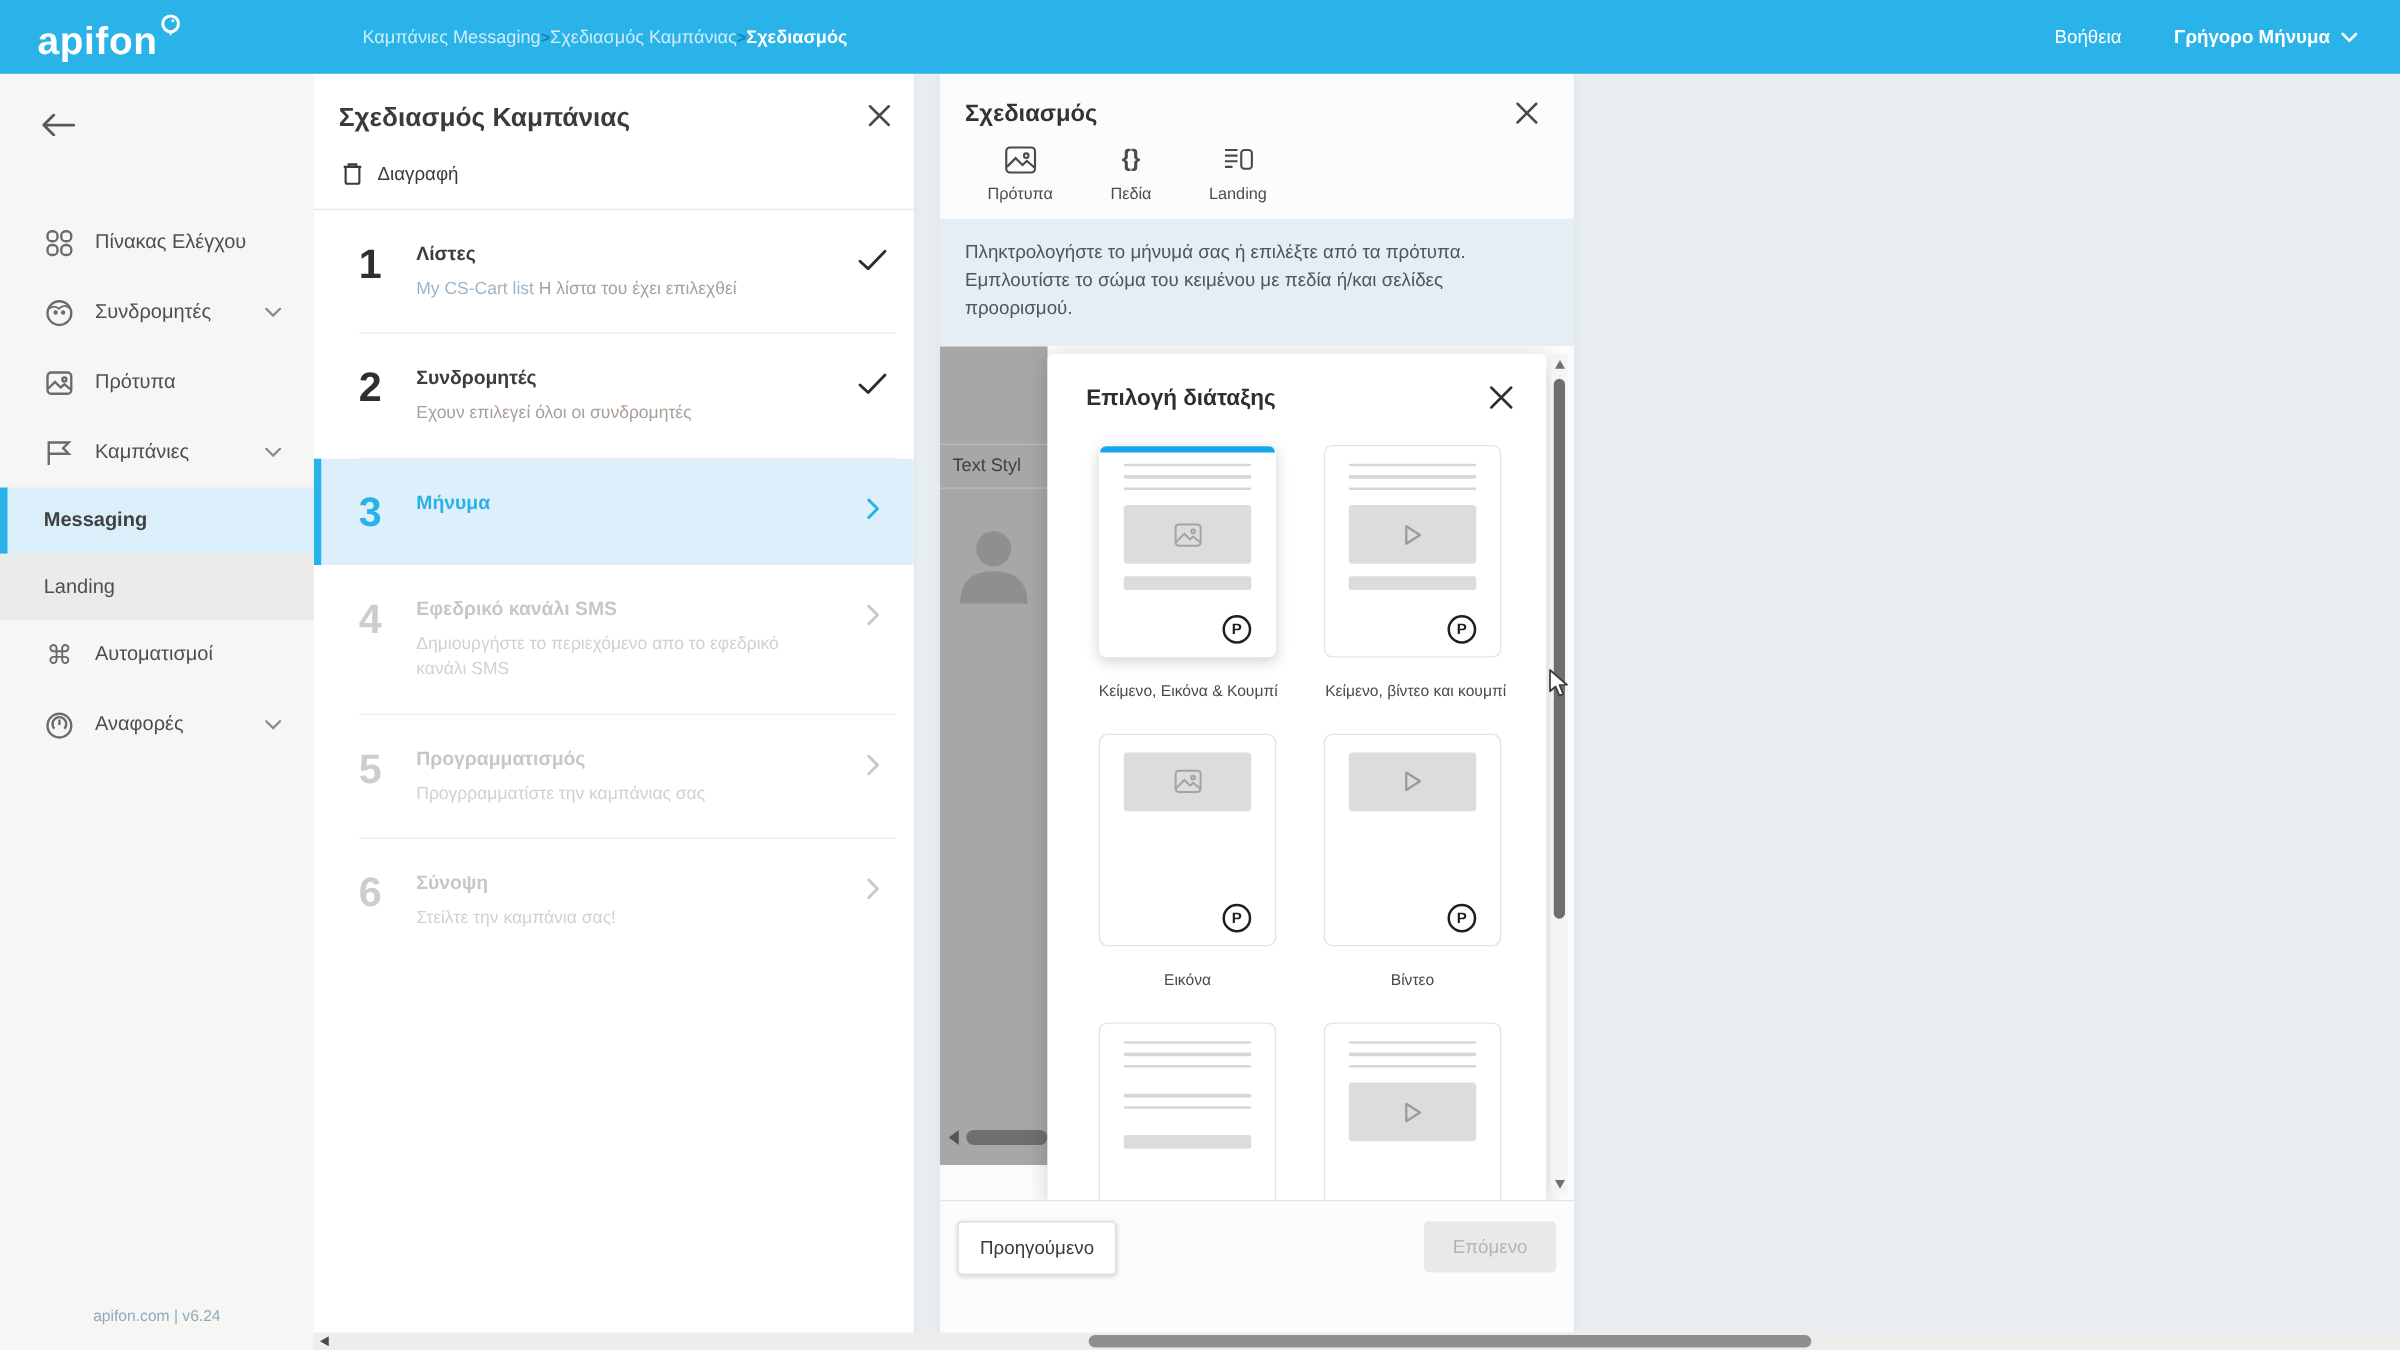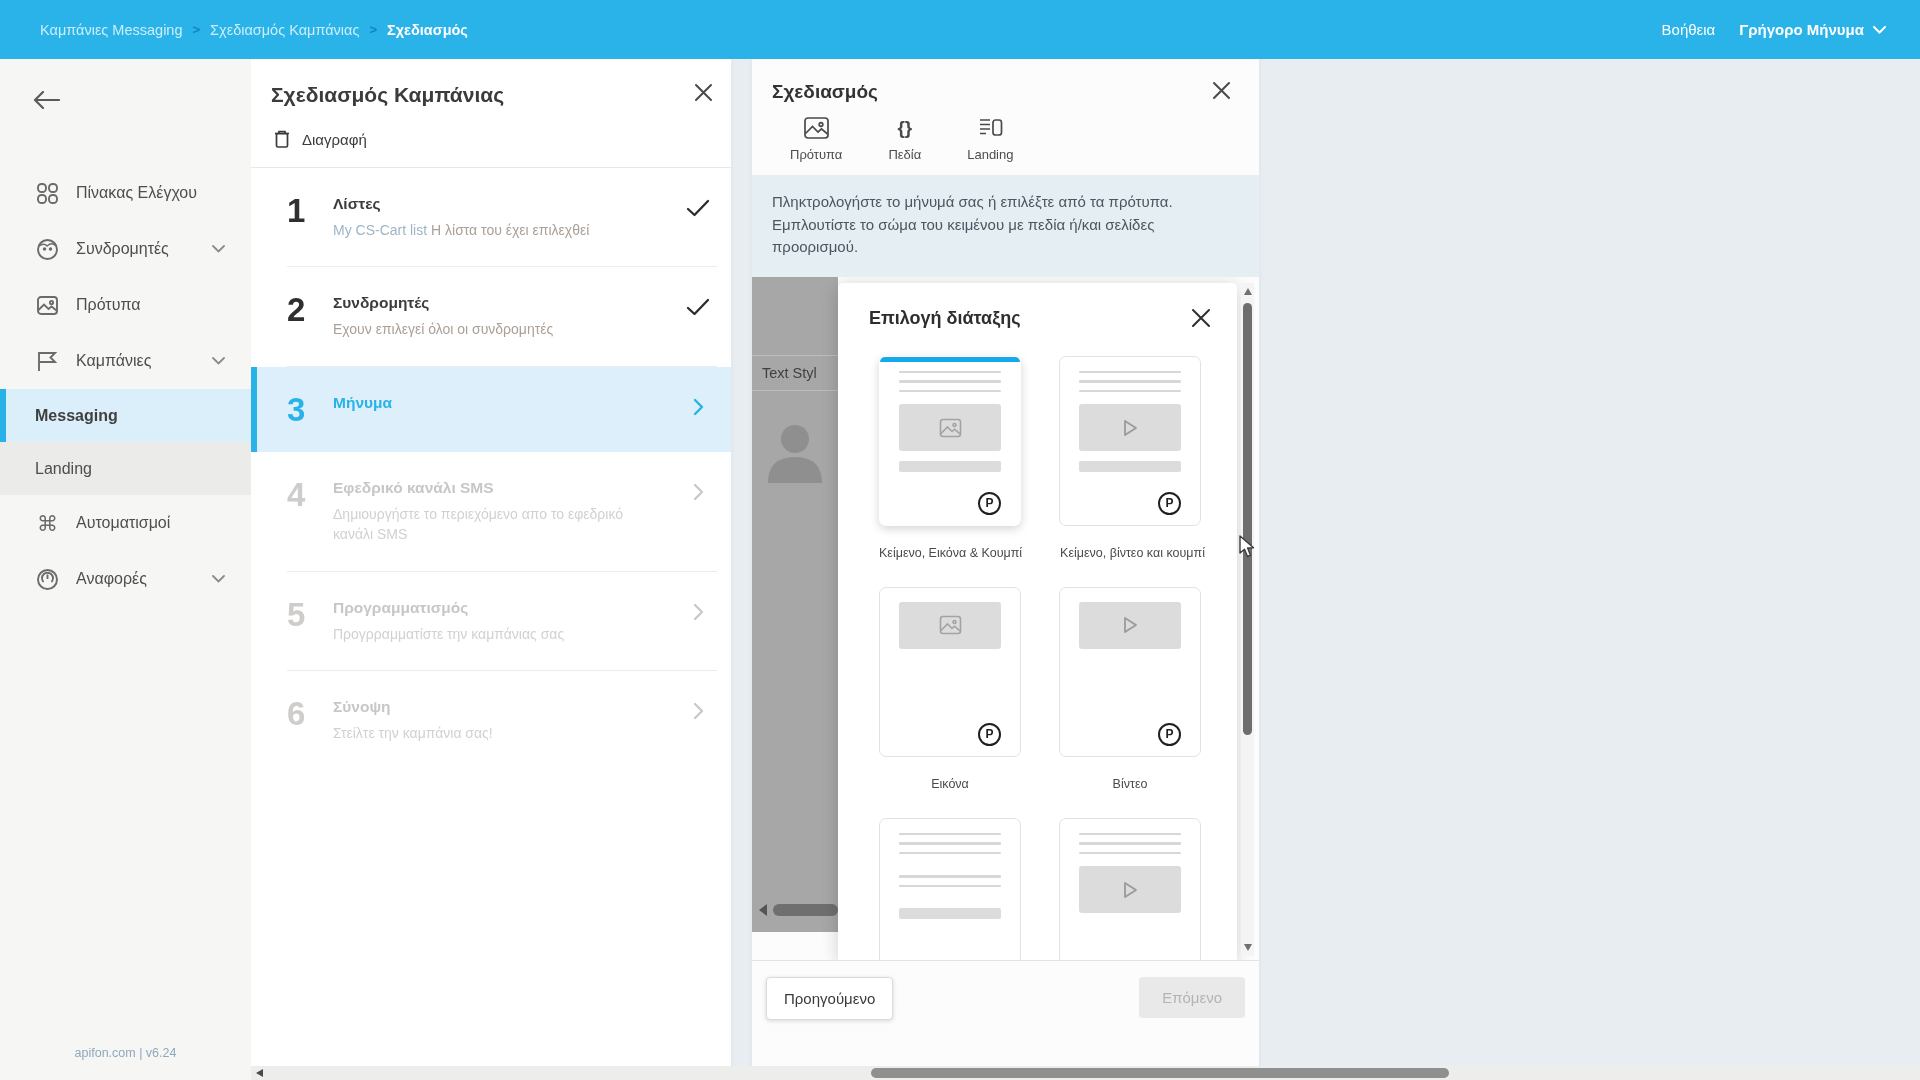--- a/index.html
+++ b/index.html
@@ -5,25 +5,25 @@
   * { margin:0; padding:0; box-sizing:border-box; }
   html,body { width:1920px; height:1080px; overflow:hidden; }
   body { font-family:"Liberation Sans", sans-serif; background:#e7edf0; position:relative; }
 
   
   .topbar { position:absolute; top:0; left:0; width:1920px; height:59px;
             background:#2ab3e8; display:flex; align-items:center; z-index:50; }
   .logo-wrap { width:250px; padding-left:30px; display:flex; align-items:flex-end; }
   .logo-text { color:#fff; font-size:31px; font-weight:bold; letter-spacing:.5px; line-height:1; }
   .balloon { margin-left:2px; margin-bottom:16px; }
-  .crumbs { margin-left:40px; font-size:14.5px; display:flex; align-items:center; gap:10px; }
+  .crumbs { margin-left:40px; font-size:14.5px; display:flex; align-items:center; }
   .crumb { color:#cdedfb; }
   .crumb-sep { color:#0d84c0; font-weight:bold; font-size:13px; }
   .crumb-current { color:#ffffff; font-weight:bold; }
-  .topbar-right { margin-left:auto; display:flex; align-items:center; gap:24px; padding-right:34px; }
+  .topbar-right { margin-left:auto; display:flex; align-items:center; gap:42px; padding-right:34px; }
   .help-link { color:#fff; font-size:15px; }
   .quickmsg { color:#fff; font-size:15px; font-weight:bold; display:flex; align-items:center; gap:9px; }
 
   
   .sidebar { position:absolute; top:59px; left:0; width:251px; bottom:0; background:#f6f6f4; z-index:5; }
   .back-btn { margin:32px 0 0 33px; display:inline-block; cursor:pointer; }
   .nav { margin-top:52px;text-align:right; }
   .nav-item { height:56px; display:flex; align-items:center; padding-left:34px; position:relative;
               color:#4e4e4e; font-size:16px; cursor:pointer; }
   .nav-icon { width:27px; display:flex; justify-content:center; margin-right:15px; }
@@ -130,20 +130,31 @@
   .h-left { position:absolute; left:5px; top:3px; width:0; height:0;
             border-top:4.5px solid transparent; border-bottom:4.5px solid transparent; border-right:7px solid #4a4a4a; }
   .hthumb { position:absolute; left:620px; top:2px; width:578px; height:10px; background:#8f8f8f; border-radius:5px; }
 
   svg { display:block; }
 </style>
 </head>
 <body>
 
 <div class="topbar">
+  <div class="logo-wrap">
+    <span class="logo-text">apifon</span>
+    <span class="balloon">
+      <svg width="17" height="21" viewBox="0 0 17 21">
+          <circle cx="8.5" cy="8" r="6.3" fill="none" stroke="#fff" stroke-width="2.4"></circle>
+          <circle cx="10.3" cy="5.6" r="1.7" fill="#2ab3e8"></circle>
+          <circle cx="10.3" cy="5.6" r="1.2" fill="#fff"></circle>
+          <path d="M7 15 l1.5 2.6 L10 15" fill="#fff"></path>
+        </svg>
+    </span>
+  </div>
   <div class="crumbs">
     <span class="crumb">Καμπάνιες Messaging</span>
     <span class="crumb-sep">&gt;</span>
     <span class="crumb">Σχεδιασμός Καμπάνιας</span>
     <span class="crumb-sep">&gt;</span>
     <span class="crumb-current">Σχεδιασμός</span>
   </div>
   <div class="topbar-right">
     <span class="help-link">Βοήθεια</span>
     <span class="quickmsg">

